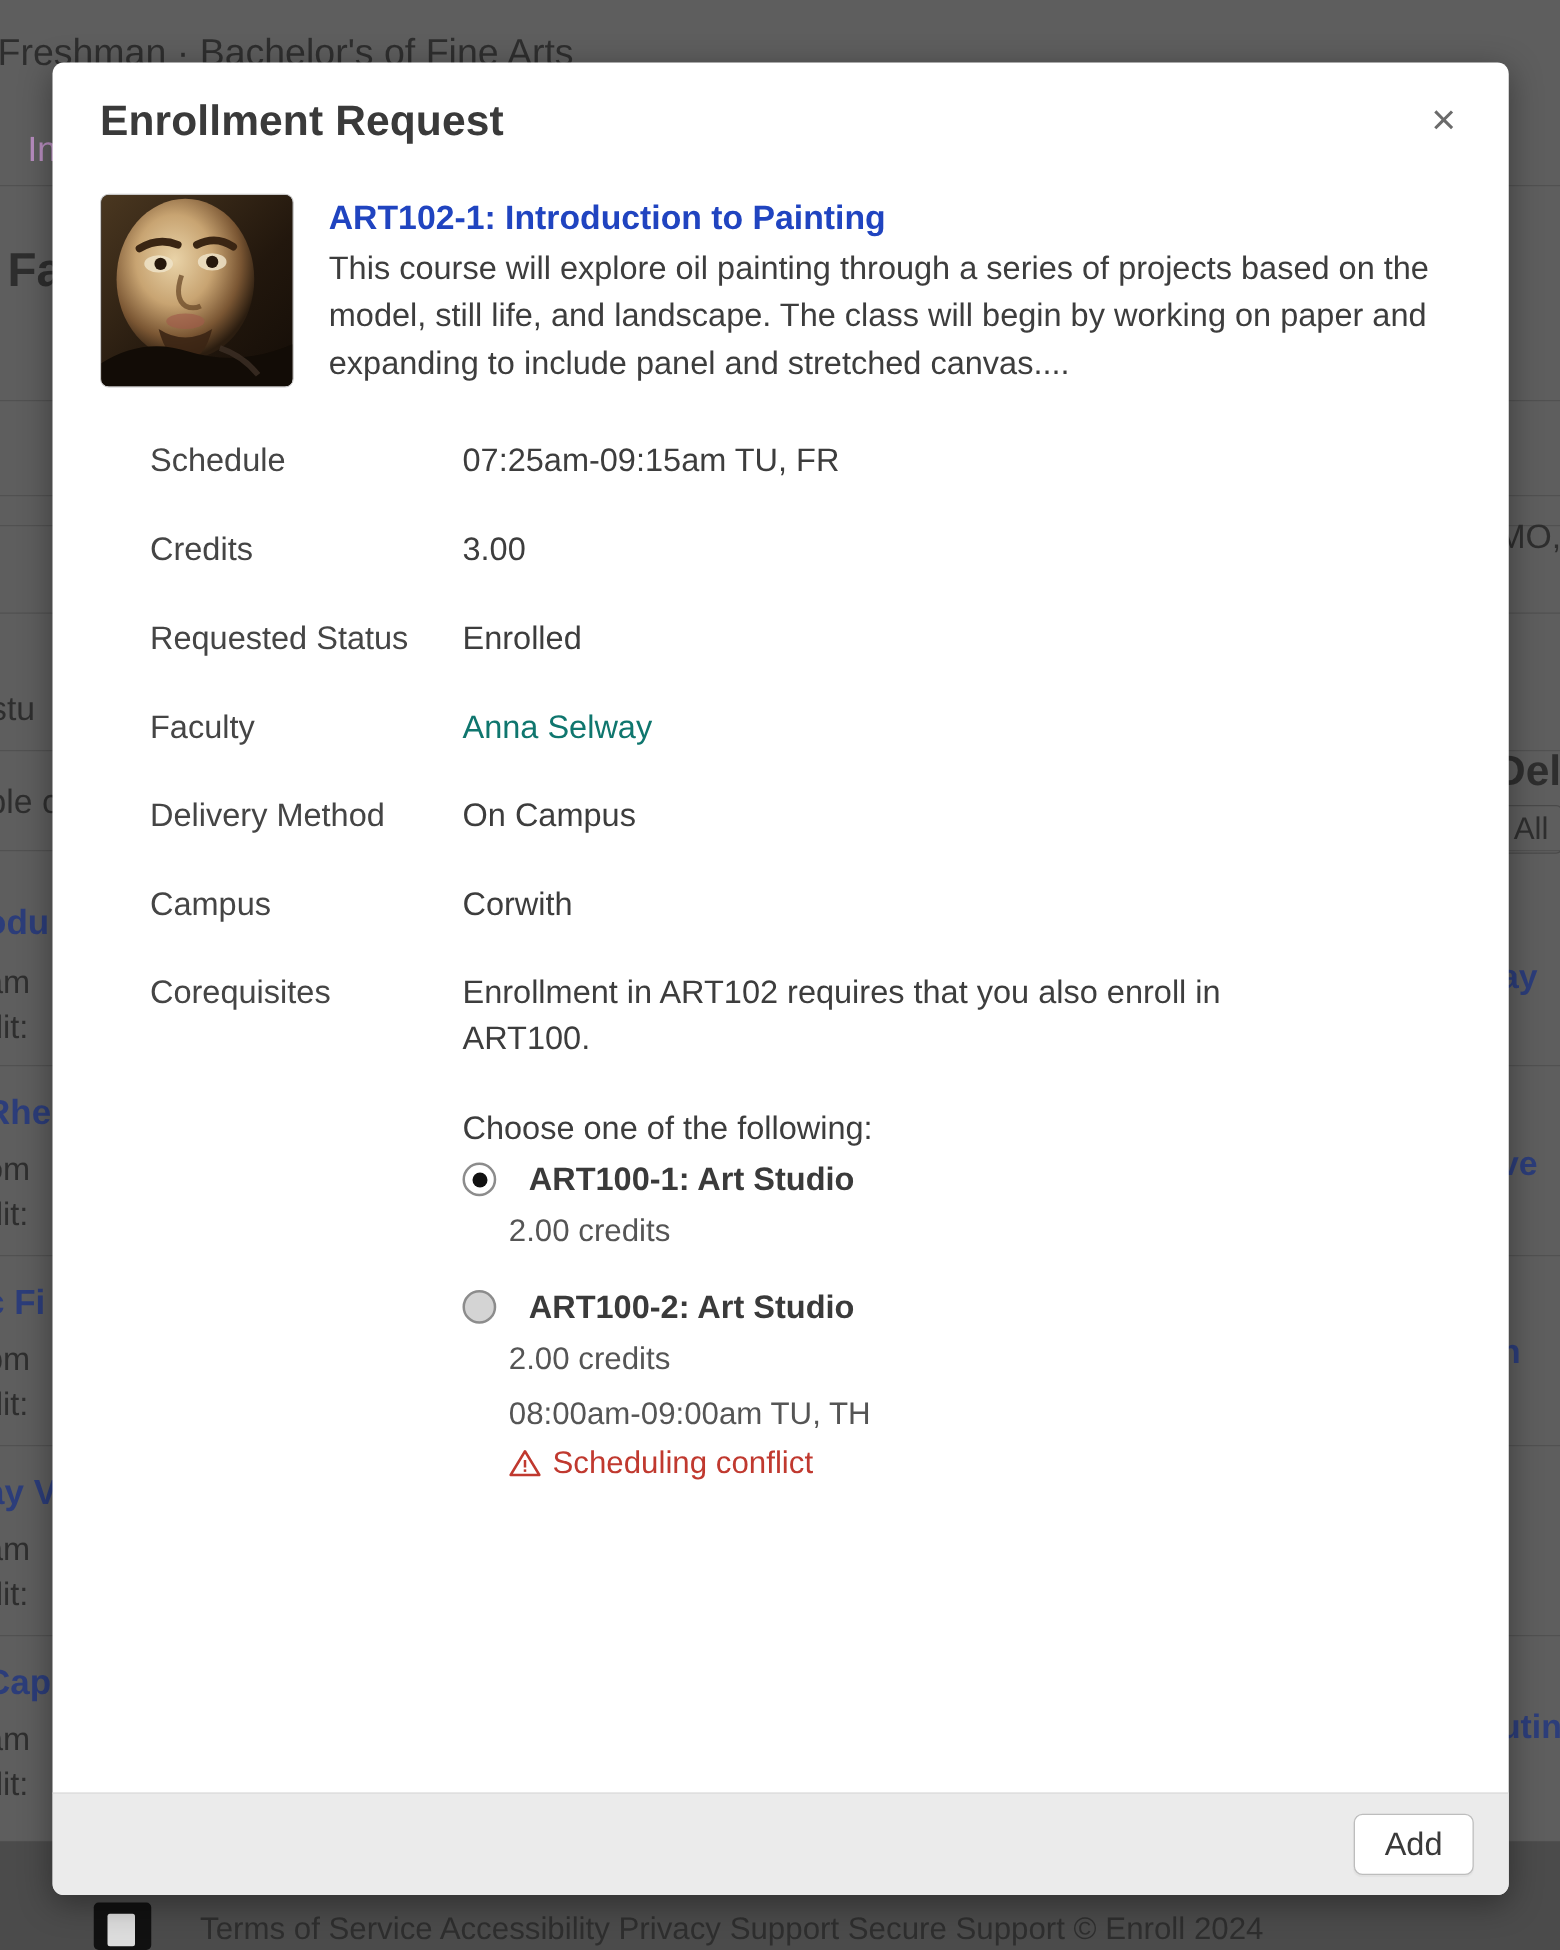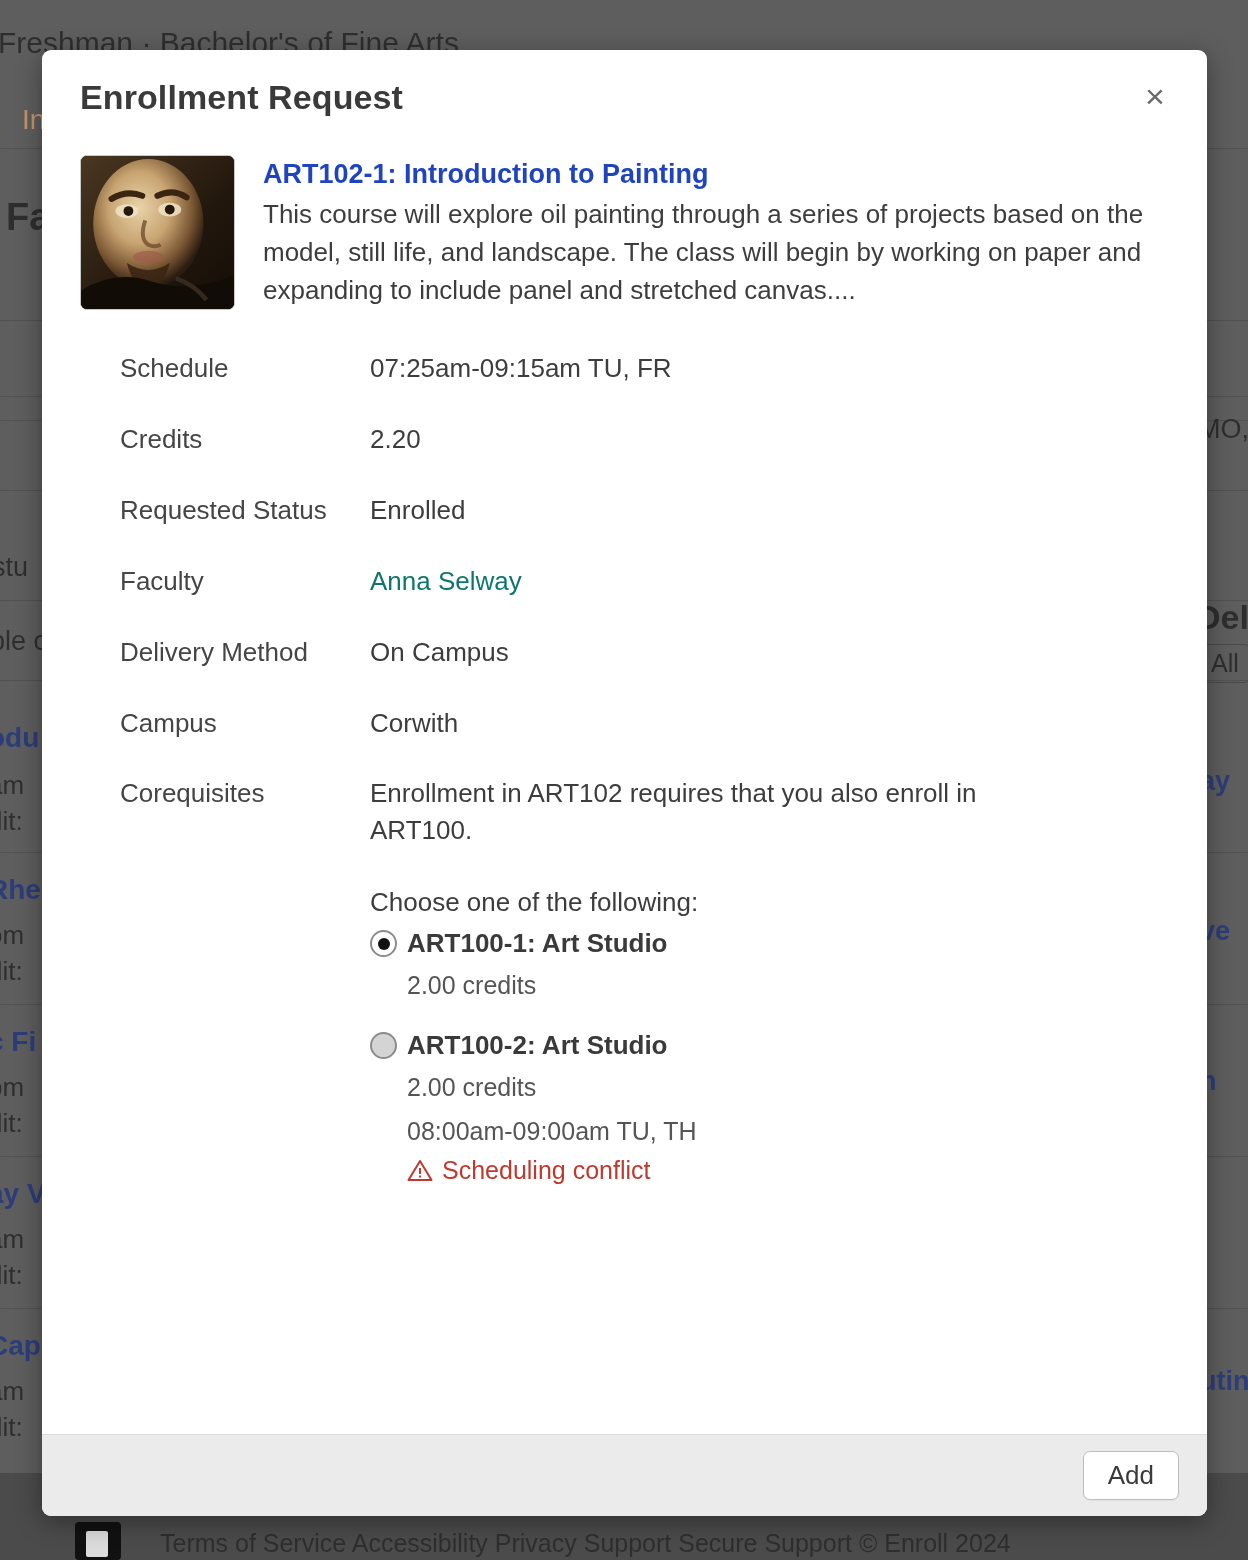--- a/index.html
+++ b/index.html
@@ -213,21 +213,21 @@
     font-size: 26px;
     margin-top: 38px;
     margin-bottom: 10px;
   }
   .option {
     margin-bottom: 26px;
   }
   .option-head {
     display: flex;
     align-items: center;
-    gap: 10px;
+    gap: 26px;
   }
   .radio {
     width: 27px;
     height: 27px;
     flex: 0 0 27px;
     border-radius: 50%;
     border: 2px solid #8c8c8c;
     background: #ffffff;
     position: relative;
     cursor: pointer;
@@ -291,21 +291,21 @@
   }
 </style>
 </head>
 <body>
 
 <div id="backdrop">
   <div class="bg-layer">
 
     <div class="bg-text" style="left:-2px; top:26px; font-size:30px;">Freshman · Bachelor's of Fine Arts</div>
 
-    <div class="bg-text" style="left:22px; top:104px; font-size:28px; color:#fdba74;">In</div>
+    <div class="bg-text" style="left:22px; top:104px; font-size:28px; color:#f0abfc;">In</div>
 
     <div class="bg-rule" style="top:148px;"></div>
 
     <div class="bg-text" style="left:6px; top:196px; font-size:38px; font-weight:bold;">Fa</div>
 
     <div class="bg-rule" style="top:320px;"></div>
     <div class="bg-rule" style="top:396px;"></div>
     <div class="bg-rule" style="top:420px;"></div>
     <div class="bg-rule" style="top:490px;"></div>
 
@@ -407,21 +407,21 @@
 
     <div id="details">
 
       <div class="detail-row">
         <div class="detail-label">Schedule</div>
         <div class="detail-value">07:25am-09:15am TU, FR</div>
       </div>
 
       <div class="detail-row">
         <div class="detail-label">Credits</div>
-        <div class="detail-value">2.20</div>
+        <div class="detail-value">3.00</div>
       </div>
 
       <div class="detail-row">
         <div class="detail-label">Requested Status</div>
         <div class="detail-value">Enrolled</div>
       </div>
 
       <div class="detail-row">
         <div class="detail-label">Faculty</div>
         <div class="detail-value link">Anna Selway</div>

